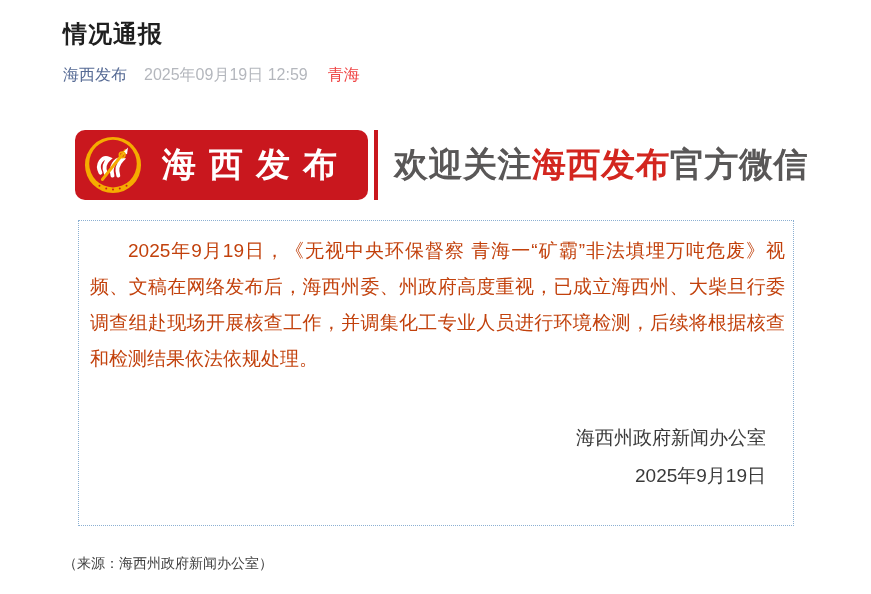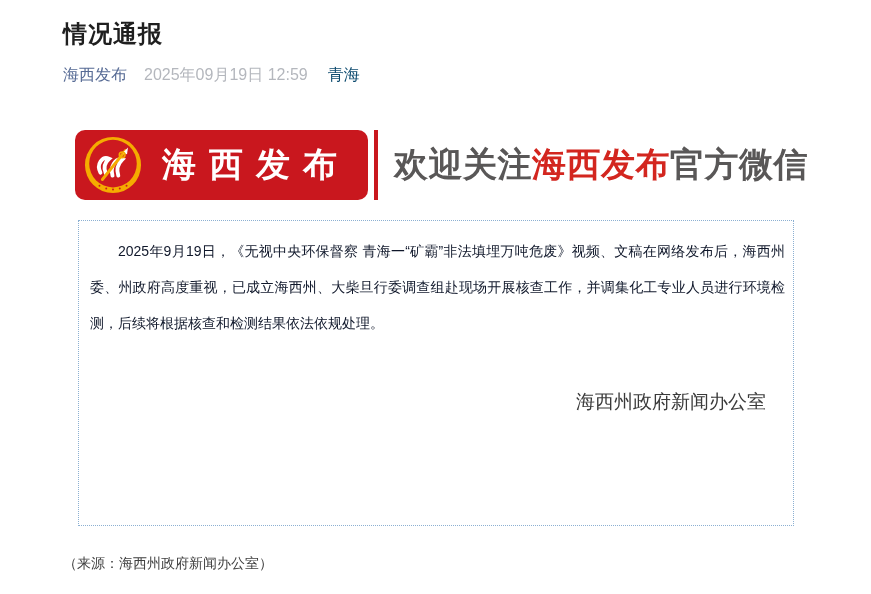--- a/index.html
+++ b/index.html
@@ -11,21 +11,21 @@
   }
   .page { position: relative; width: 871px; height: 594px; padding: 18px 0 0 63px; }
 
   .page-title {
     font-size: 24px; font-weight: 700; color: #1f1f1f; letter-spacing: 1px;
   }
 
   .byline { margin-top: 15px; font-size: 16px; display: flex; align-items: baseline; }
   .byline .account { color: #576b95; margin-right: 17px; cursor: pointer; }
   .byline .datetime { color: #b4b7bd; margin-right: 20px; text-align: center; }
-  .byline .location { color: #0c4a6e; }
+  .byline .location { color: #ef4444; }
 
   .banner { margin-top: 44px; margin-left: 12px; display: flex; align-items: center; height: 70px; }
   .banner-card {
     width: 293px; height: 70px; background: #c9171e; border-radius: 10px;
     display: flex; align-items: center; padding-left: 9px; flex-shrink: 0;
   }
   .logo { width: 58px; height: 58px; display: block; flex-shrink: 0; }
   .brand-name {
     color: #ffffff; font-family: "Liberation Serif", "DejaVu Serif", serif;
     font-size: 34px; font-weight: 700; letter-spacing: 13px; margin-left: 20px;
@@ -37,21 +37,21 @@
     letter-spacing: 0.5px; white-space: nowrap; font-family: Liberation Mono, monospace;
   }
   .tagline .tag-red { color: #d3261f; }
 
   .notice-box {
     margin-top: 20px; margin-left: 15px; width: 716px; height: 306px;
     border: 1px dotted #8cb0d2;
   }
   .notice-paragraph {
     padding: 12px 8px 0 11px;
-    font-size: 14px; line-height: 36px; color: #0f172a;
+    font-size: 19px; line-height: 36px; color: #c2410c;
     text-indent: 2em; text-align: justify;
   }
   .signature-block { margin-top: 42px; text-align: right; padding-right: 27px; }
   .signature, .signature-date {
     font-size: 19px; color: #3a3a3a; line-height: 38px;
   }
 
   .source-note { margin-top: 29px; font-size: 14px; color: #404040; }
 </style>
 </head>
@@ -86,18 +86,19 @@
       <span class="brand-name">海西发布</span>
     </div>
     <div class="banner-divider"></div>
     <div class="tagline"><span>欢迎关注</span><span class="tag-red">海西发布</span><span>官方微信</span></div>
   </div>
 
   <div class="notice-box">
     <p class="notice-paragraph">2025年9月19日，《无视中央环保督察 青海一“矿霸”非法填埋万吨危废》视频、文稿在网络发布后，海西州委、州政府高度重视，已成立海西州、大柴旦行委调查组赴现场开展核查工作，并调集化工专业人员进行环境检测，后续将根据核查和检测结果依法依规处理。</p>
     <div class="signature-block">
       <div class="signature">海西州政府新闻办公室</div>
+      <div class="signature-date">2025年9月19日</div>
     </div>
   </div>
 
   <div class="source-note">（来源：海西州政府新闻办公室）</div>
 
 </div>
 
 </body></html>

